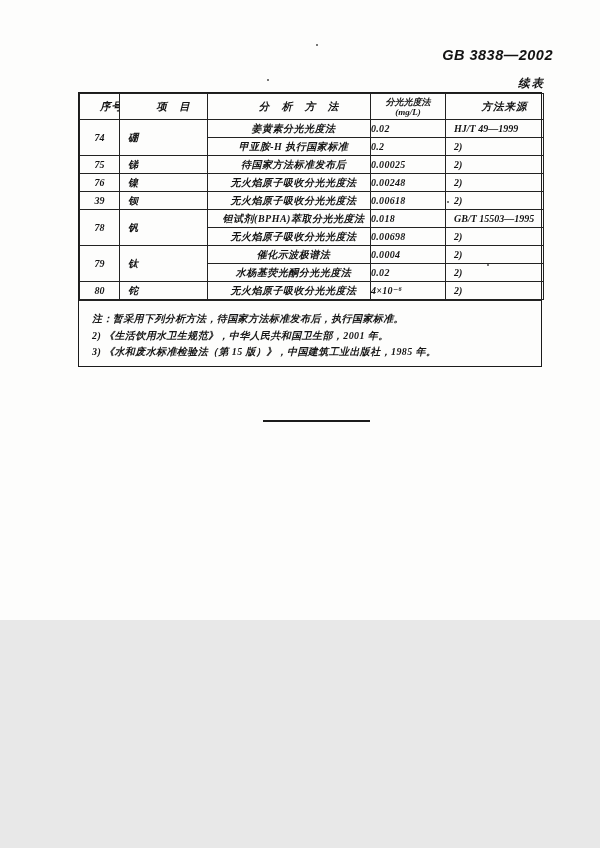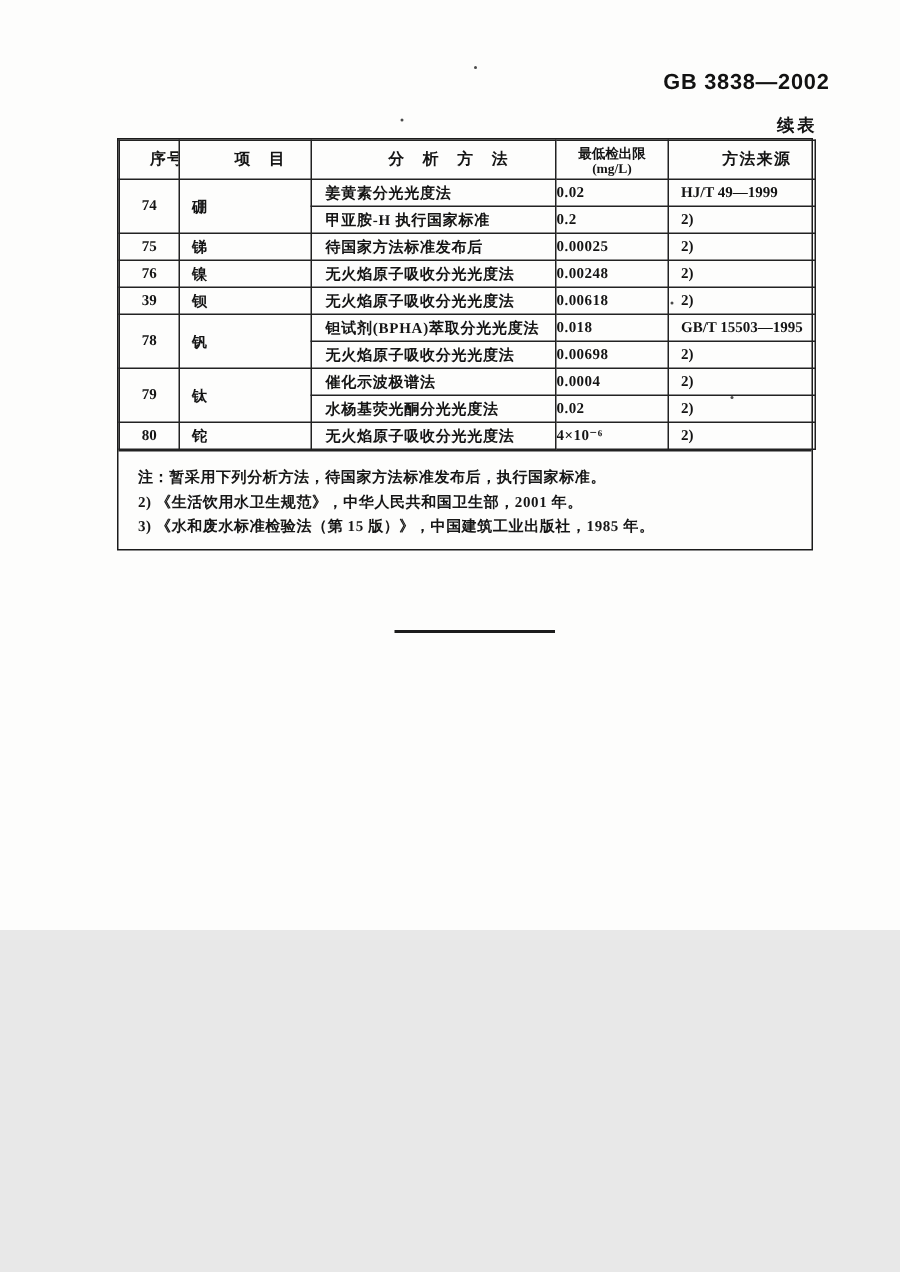--- a/index.html
+++ b/index.html
@@ -4,20 +4,21 @@
 <style>
   * { margin:0; padding:0; box-sizing:border-box; }
   html,body { background:#e8e8e8; }
   .page {
     position:relative;
     width:600px; height:620px;
     background:#fdfdfc;
     font-family:"Liberation Serif","DejaVu Serif",serif;
     color:#161616;
     overflow:hidden;
+    font-style:italic;
   }
   .doc-code {
     position:absolute; top:47px; right:47px;
     font-family:"Liberation Sans","DejaVu Sans",sans-serif;
     font-weight:bold; font-size:14.5px; letter-spacing:0.5px;
     color:#121212;
   }
   .continued-label {
     position:absolute; top:76px; right:55px;
     font-weight:bold; font-size:11.5px; letter-spacing:2px;
@@ -39,21 +40,21 @@
   }
   table.analysis th {
     height:26px; text-align:center; vertical-align:middle;
     font-size:10.5px; font-weight:700; letter-spacing:1px;
   }
   table.analysis th .h2line { font-size:9px; letter-spacing:0; font-weight:700; line-height:10px; }
   table.analysis th .h1line { line-height:12px;padding-left:20px; }
   table.analysis td { height:18px; vertical-align:middle; }
   td.c-no   { text-align:center; }
   td.c-item { text-align:left; padding-left:8px; letter-spacing:1px; }
-  td.c-method { text-align:left; padding-left:9px; letter-spacing:0.5px; }
+  td.c-method { text-align:center; padding-left:9px; letter-spacing:0.5px; }
   td.c-limit  { text-align:left; letter-spacing:0.3px; }
   td.c-src    { text-align:left; padding-left:8px; }
   .notes {
     border-top:1px solid #222;
     padding:10px 8px 5px 13px;
     font-size:10px; font-weight:600; color:#161616;
     line-height:16.5px; letter-spacing:0.4px;
     white-space:nowrap;
   }
   .divider {
@@ -91,21 +92,21 @@
           <th>
               <div class="h1line">序号</div>
             </th>
           <th>
               <div class="h1line">项　目</div>
             </th>
           <th>
               <div class="h1line">分　析　方　法</div>
             </th>
           <th>
-            <div class="h2line">最低检出限</div>
+            <div class="h2line">分光光度法</div>
             <div class="h2line">(mg/L)</div>
           </th>
           <th>
               <div class="h1line">方法来源</div>
             </th>
         </tr>
       </thead>
       <tbody>
           <tr>
             <td class="c-no" rowspan="2">74</td>

